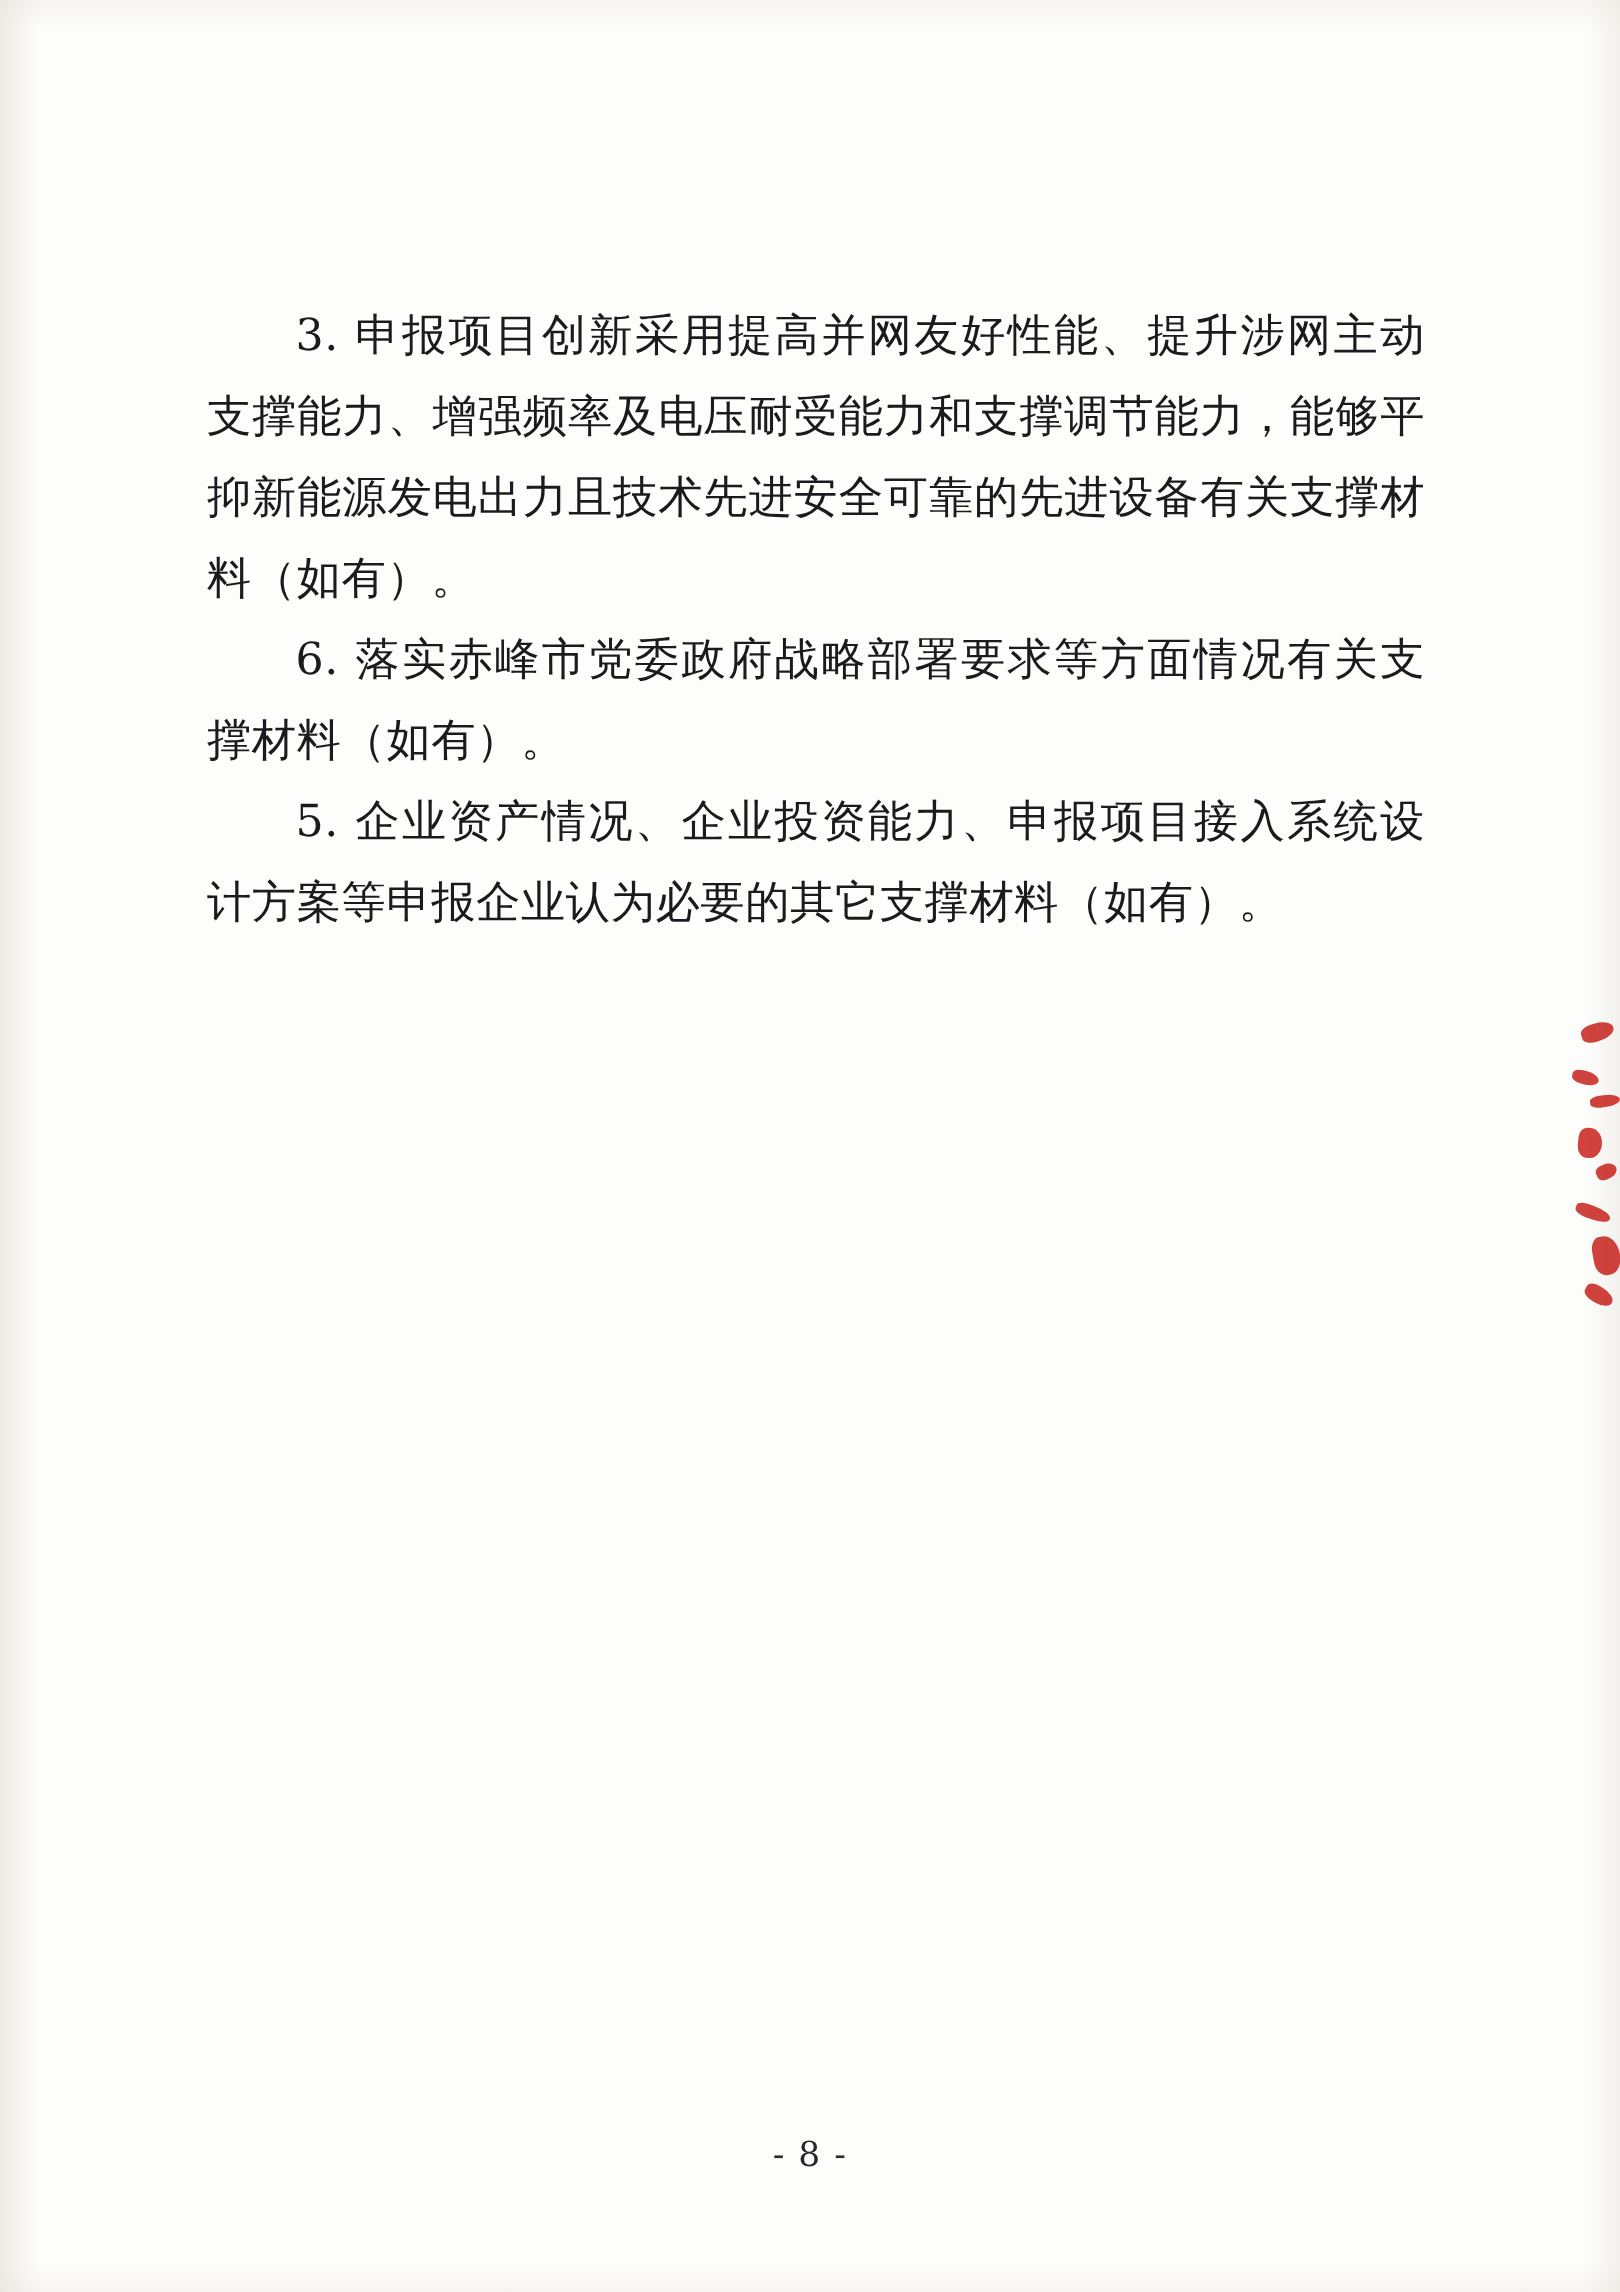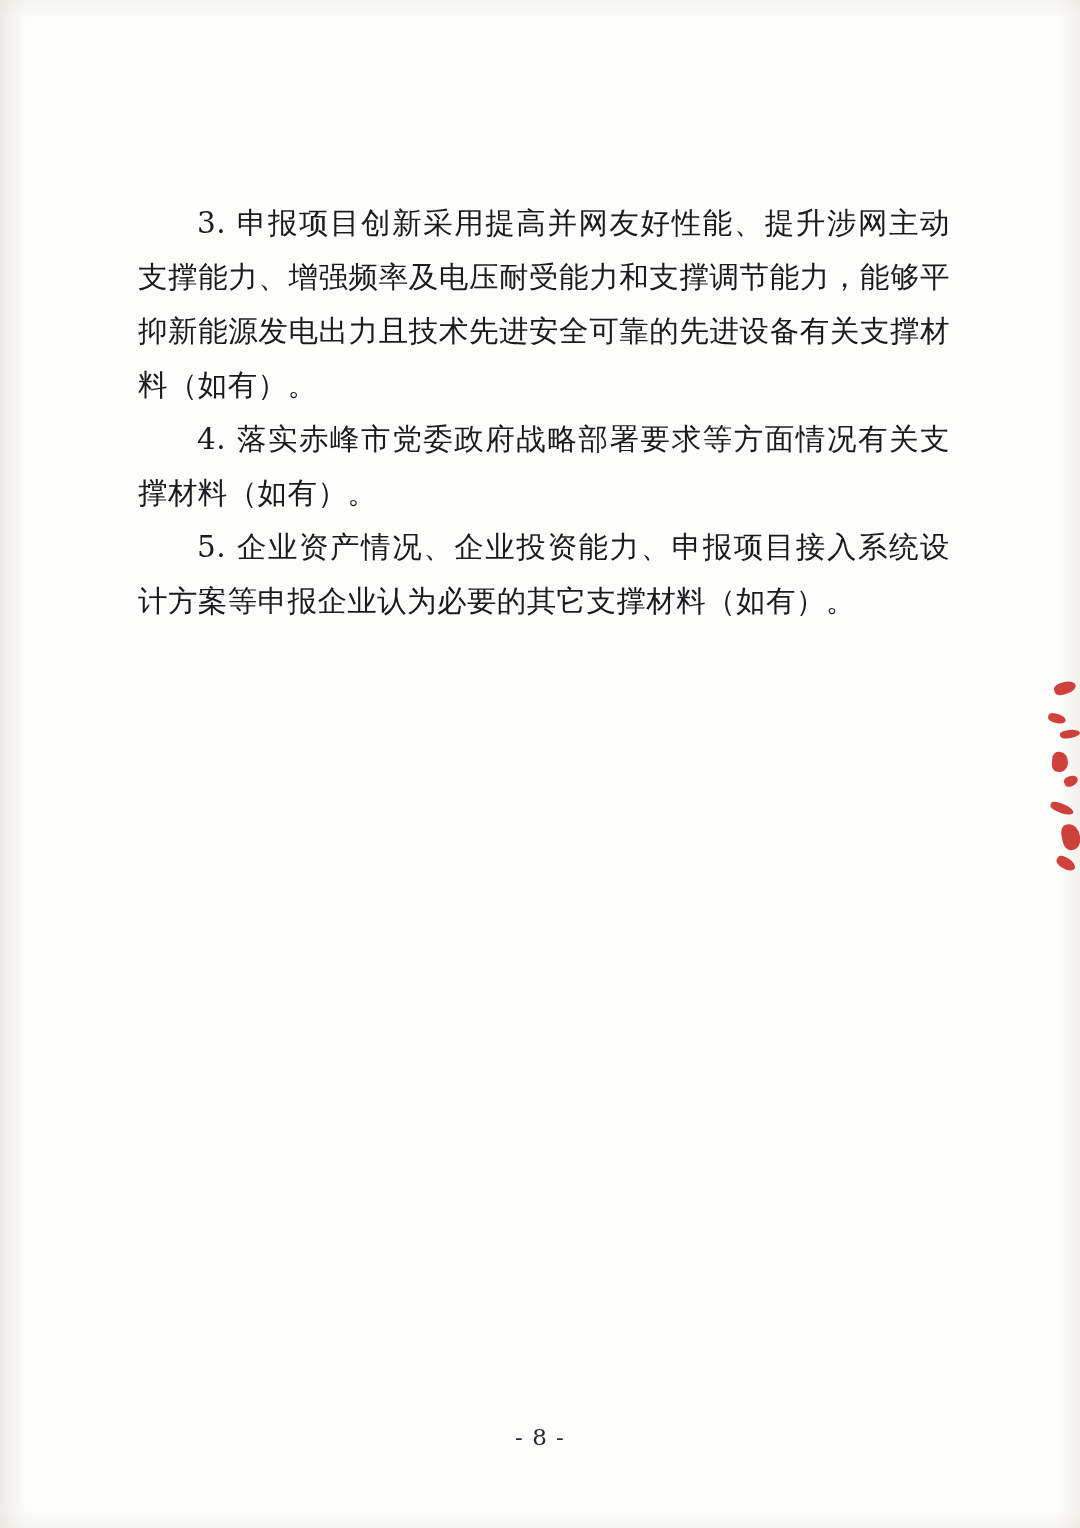--- a/index.html
+++ b/index.html
@@ -87,21 +87,21 @@
   .s7 { left: 16px; top: 152px; width: 18px; height: 26px; transform: rotate(-10deg); border-radius: 45%; }
   .s8 { left: 10px; top: 186px; width: 20px; height: 11px; transform: rotate(30deg); }
 </style>
 </head>
 <body>
 
 <div class="page">
 
   <div class="body-text">
     <p class="para">3. 申报项目创新采用提高并网友好性能、提升涉网主动支撑能力、增强频率及电压耐受能力和支撑调节能力，能够平抑新能源发电出力且技术先进安全可靠的先进设备有关支撑材料（如有）。</p>
-    <p class="para">4. 落实赤峰市党委政府战略部署要求等方面情况有关支撑材料（如有）。</p>
+    <p class="para">6. 落实赤峰市党委政府战略部署要求等方面情况有关支撑材料（如有）。</p>
     <p class="para">5. 企业资产情况、企业投资能力、申报项目接入系统设计方案等申报企业认为必要的其它支撑材料（如有）。</p>
   </div>
 
   <div class="seal-fragment">
     <span class="stroke s1"></span>
     <span class="stroke s2"></span>
     <span class="stroke s3"></span>
     <span class="stroke s4"></span>
     <span class="stroke s5"></span>
     <span class="stroke s6"></span>

